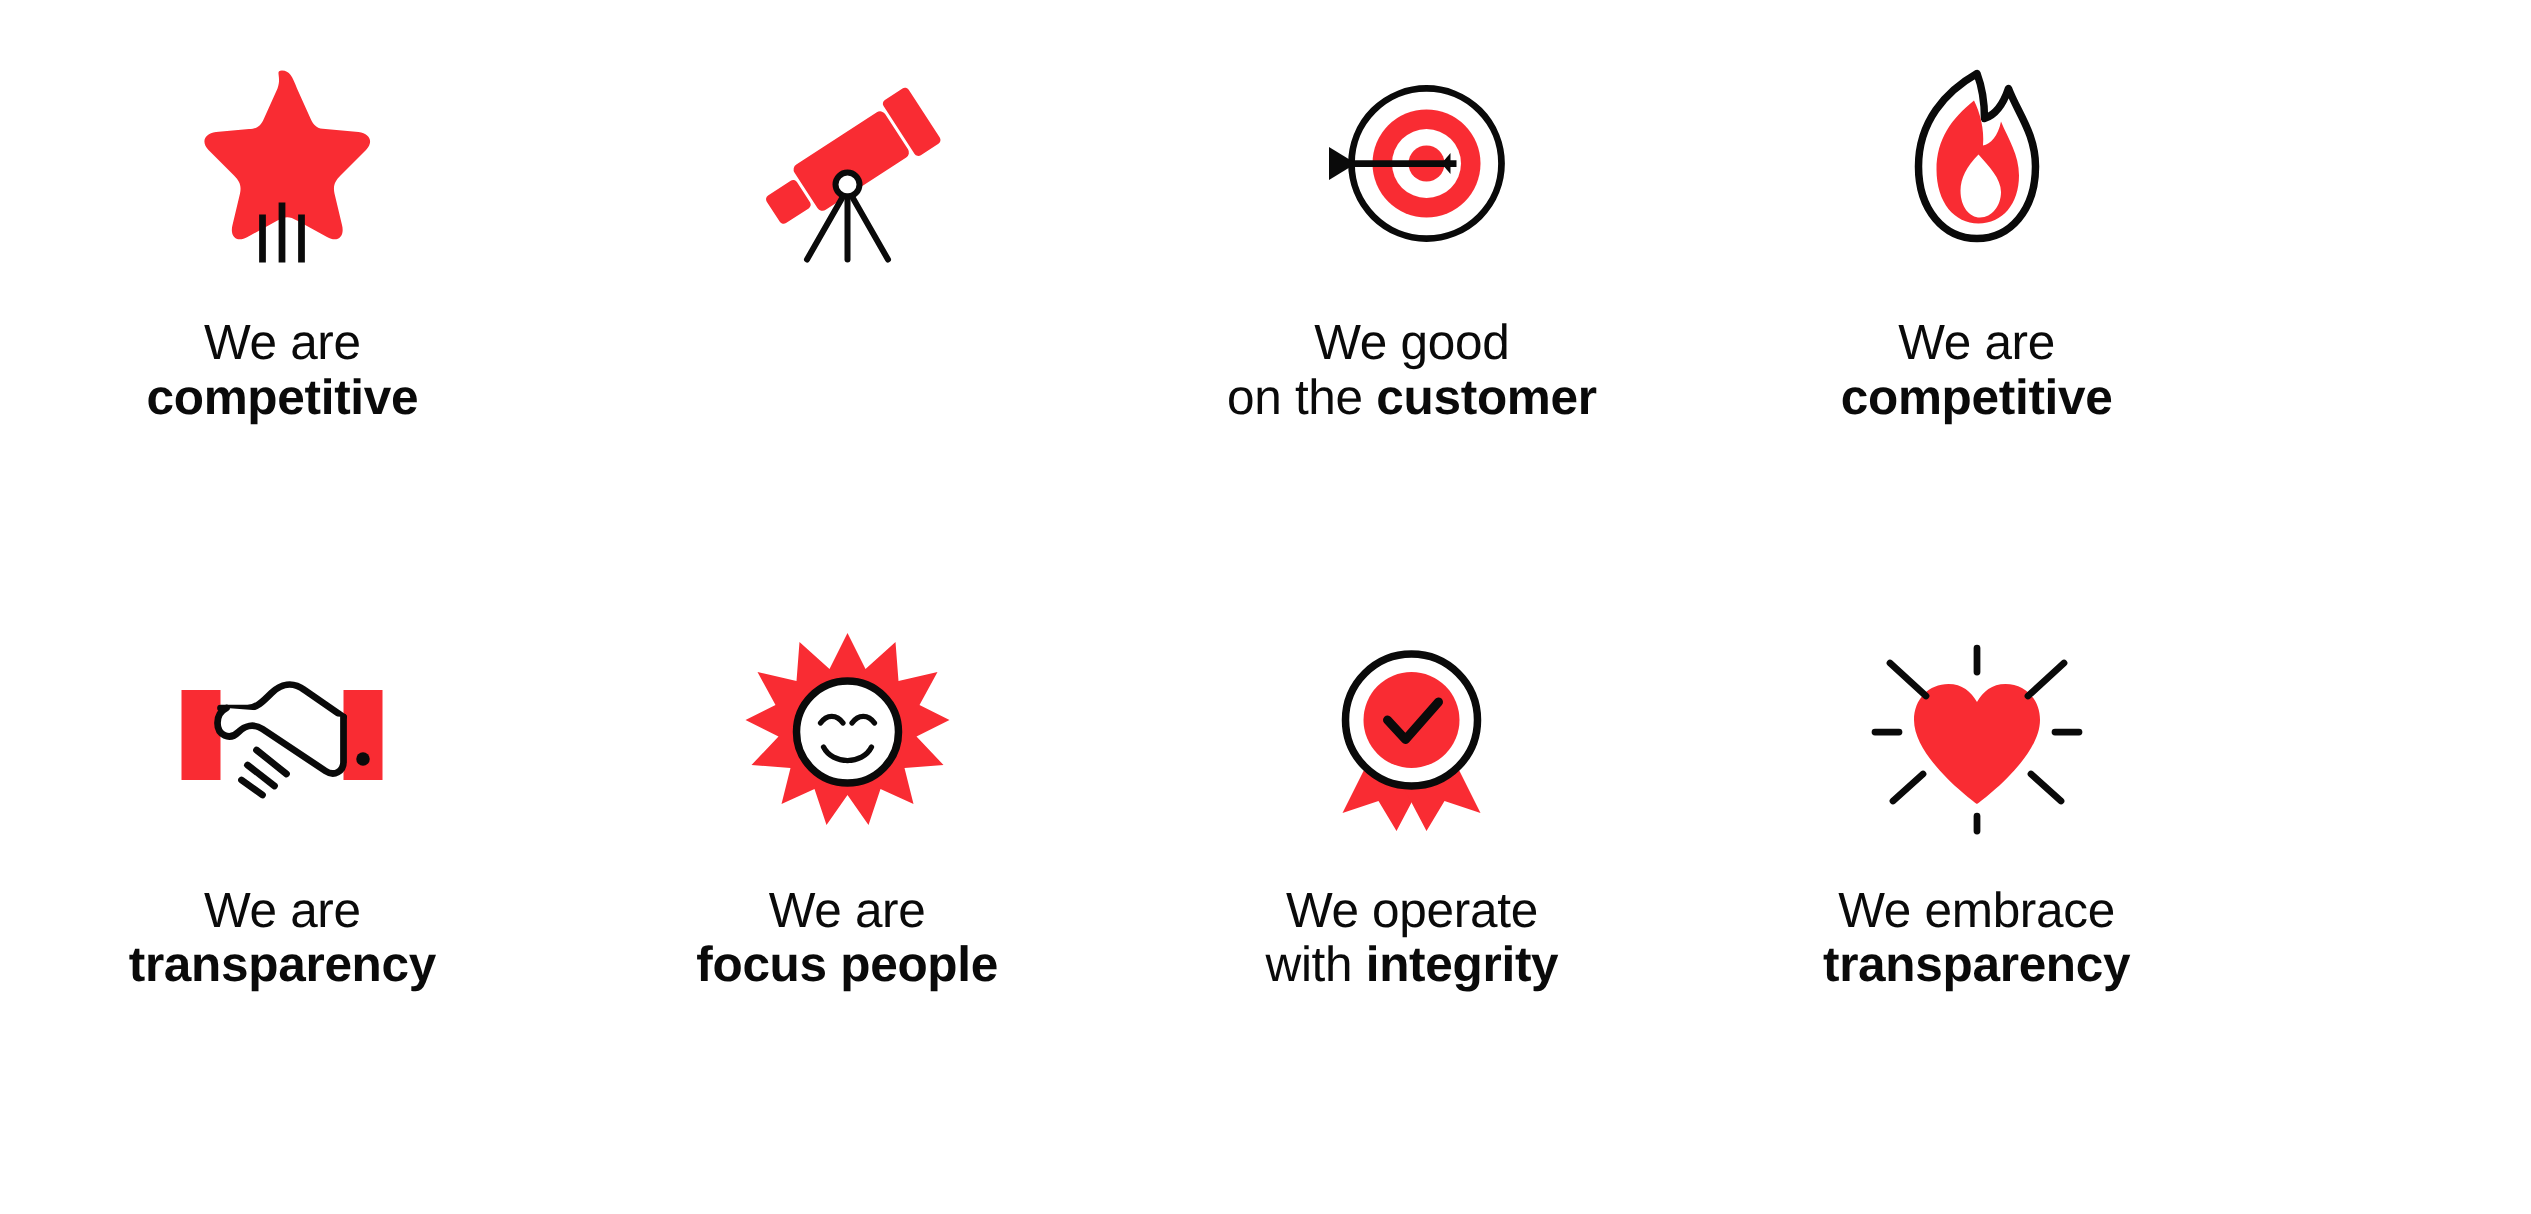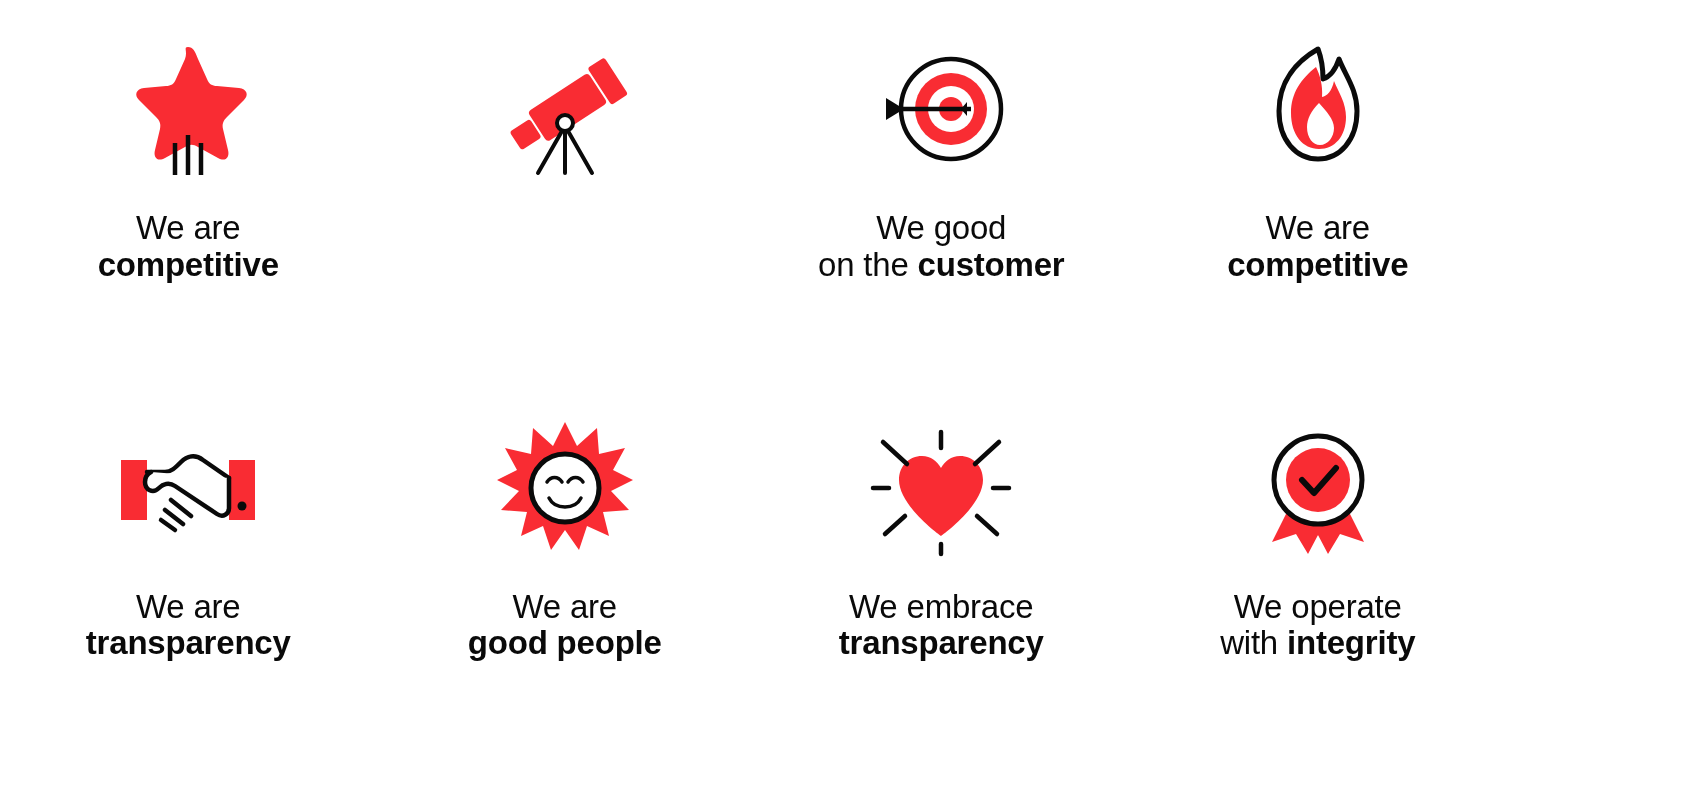--- a/index.html
+++ b/index.html
@@ -150,21 +150,37 @@
       <svg width="140" height="140" viewBox="0 0 140 140">
         <path d="M70 4 L82 28 L102 10 L104 36 L130 30 L118 52 L138 62 L116 73 L134 92 L108 94 L114 118 L92 108 L84 132 L70 112 L56 132 L48 108 L26 118 L32 94 L6 92 L24 73 L2 62 L22 52 L10 30 L36 36 L38 10 L58 28 Z" fill="#F92C33"></path>
         <circle cx="70" cy="70" r="34" fill="#ffffff" stroke="#0a0a0a" stroke-width="5"></circle>
         <path d="M52 64 C56 58 63 58 67 64" stroke="#0a0a0a" stroke-width="3.5" fill="none" stroke-linecap="round"></path>
         <path d="M73 64 C77 58 84 58 88 64" stroke="#0a0a0a" stroke-width="3.5" fill="none" stroke-linecap="round"></path>
         <path d="M54 80 C60 92 80 92 86 80" stroke="#0a0a0a" stroke-width="3.5" fill="none" stroke-linecap="round"></path>
       </svg>
     </div>
     <div class="value-label">
       <span>We are</span>
-      <span class="line2"><b>good people</b></span>
+      <span class="line2"><b>focus people</b></span>
+    </div>
+  </div>
+
+  <div class="value-card">
+    <div class="icon-slot">
+      <svg width="140" height="140" viewBox="0 0 140 140">
+        <path d="M44 84 L24 124 L48 116 L60 136 L80 98 Z" fill="#F92C33"></path>
+        <path d="M96 84 L116 124 L92 116 L80 136 L60 98 Z" fill="#F92C33"></path>
+        <circle cx="70" cy="62" r="44" fill="#ffffff" stroke="#0a0a0a" stroke-width="5"></circle>
+        <circle cx="70" cy="62" r="32" fill="#F92C33"></circle>
+        <path d="M54 62 L66 75 L88 50" stroke="#0a0a0a" stroke-width="6" fill="none" stroke-linecap="round" stroke-linejoin="round"></path>
+      </svg>
+    </div>
+    <div class="value-label">
+      <span>We operate</span>
+      <span class="line2"><span>with </span><b>integrity</b></span>
     </div>
   </div>
 
   <div class="value-card">
     <div class="icon-slot">
       <svg width="160" height="140" viewBox="0 0 160 140">
         <path d="M80 118 C80 118 38 88 38 62 C38 48 48 38 61 38 C70 38 76 43 80 50 C84 43 90 38 99 38 C112 38 122 48 122 62 C122 88 80 118 80 118 Z" fill="#F92C33"></path>
         <g stroke="#0a0a0a" stroke-width="4.5" stroke-linecap="round">
           <line x1="22" y1="24" x2="46" y2="46"></line>
           <line x1="138" y1="24" x2="114" y2="46"></line>
@@ -176,29 +192,13 @@
           <line x1="80" y1="126" x2="80" y2="136"></line>
         </g>
       </svg>
     </div>
     <div class="value-label">
       <span>We embrace</span>
       <span class="line2"><b>transparency</b></span>
     </div>
   </div>
 
-  <div class="value-card">
-    <div class="icon-slot">
-      <svg width="140" height="140" viewBox="0 0 140 140">
-        <path d="M44 84 L24 124 L48 116 L60 136 L80 98 Z" fill="#F92C33"></path>
-        <path d="M96 84 L116 124 L92 116 L80 136 L60 98 Z" fill="#F92C33"></path>
-        <circle cx="70" cy="62" r="44" fill="#ffffff" stroke="#0a0a0a" stroke-width="5"></circle>
-        <circle cx="70" cy="62" r="32" fill="#F92C33"></circle>
-        <path d="M54 62 L66 75 L88 50" stroke="#0a0a0a" stroke-width="6" fill="none" stroke-linecap="round" stroke-linejoin="round"></path>
-      </svg>
-    </div>
-    <div class="value-label">
-      <span>We operate</span>
-      <span class="line2"><span>with </span><b>integrity</b></span>
-    </div>
-  </div>
-
 </div>
 
 </body></html>

